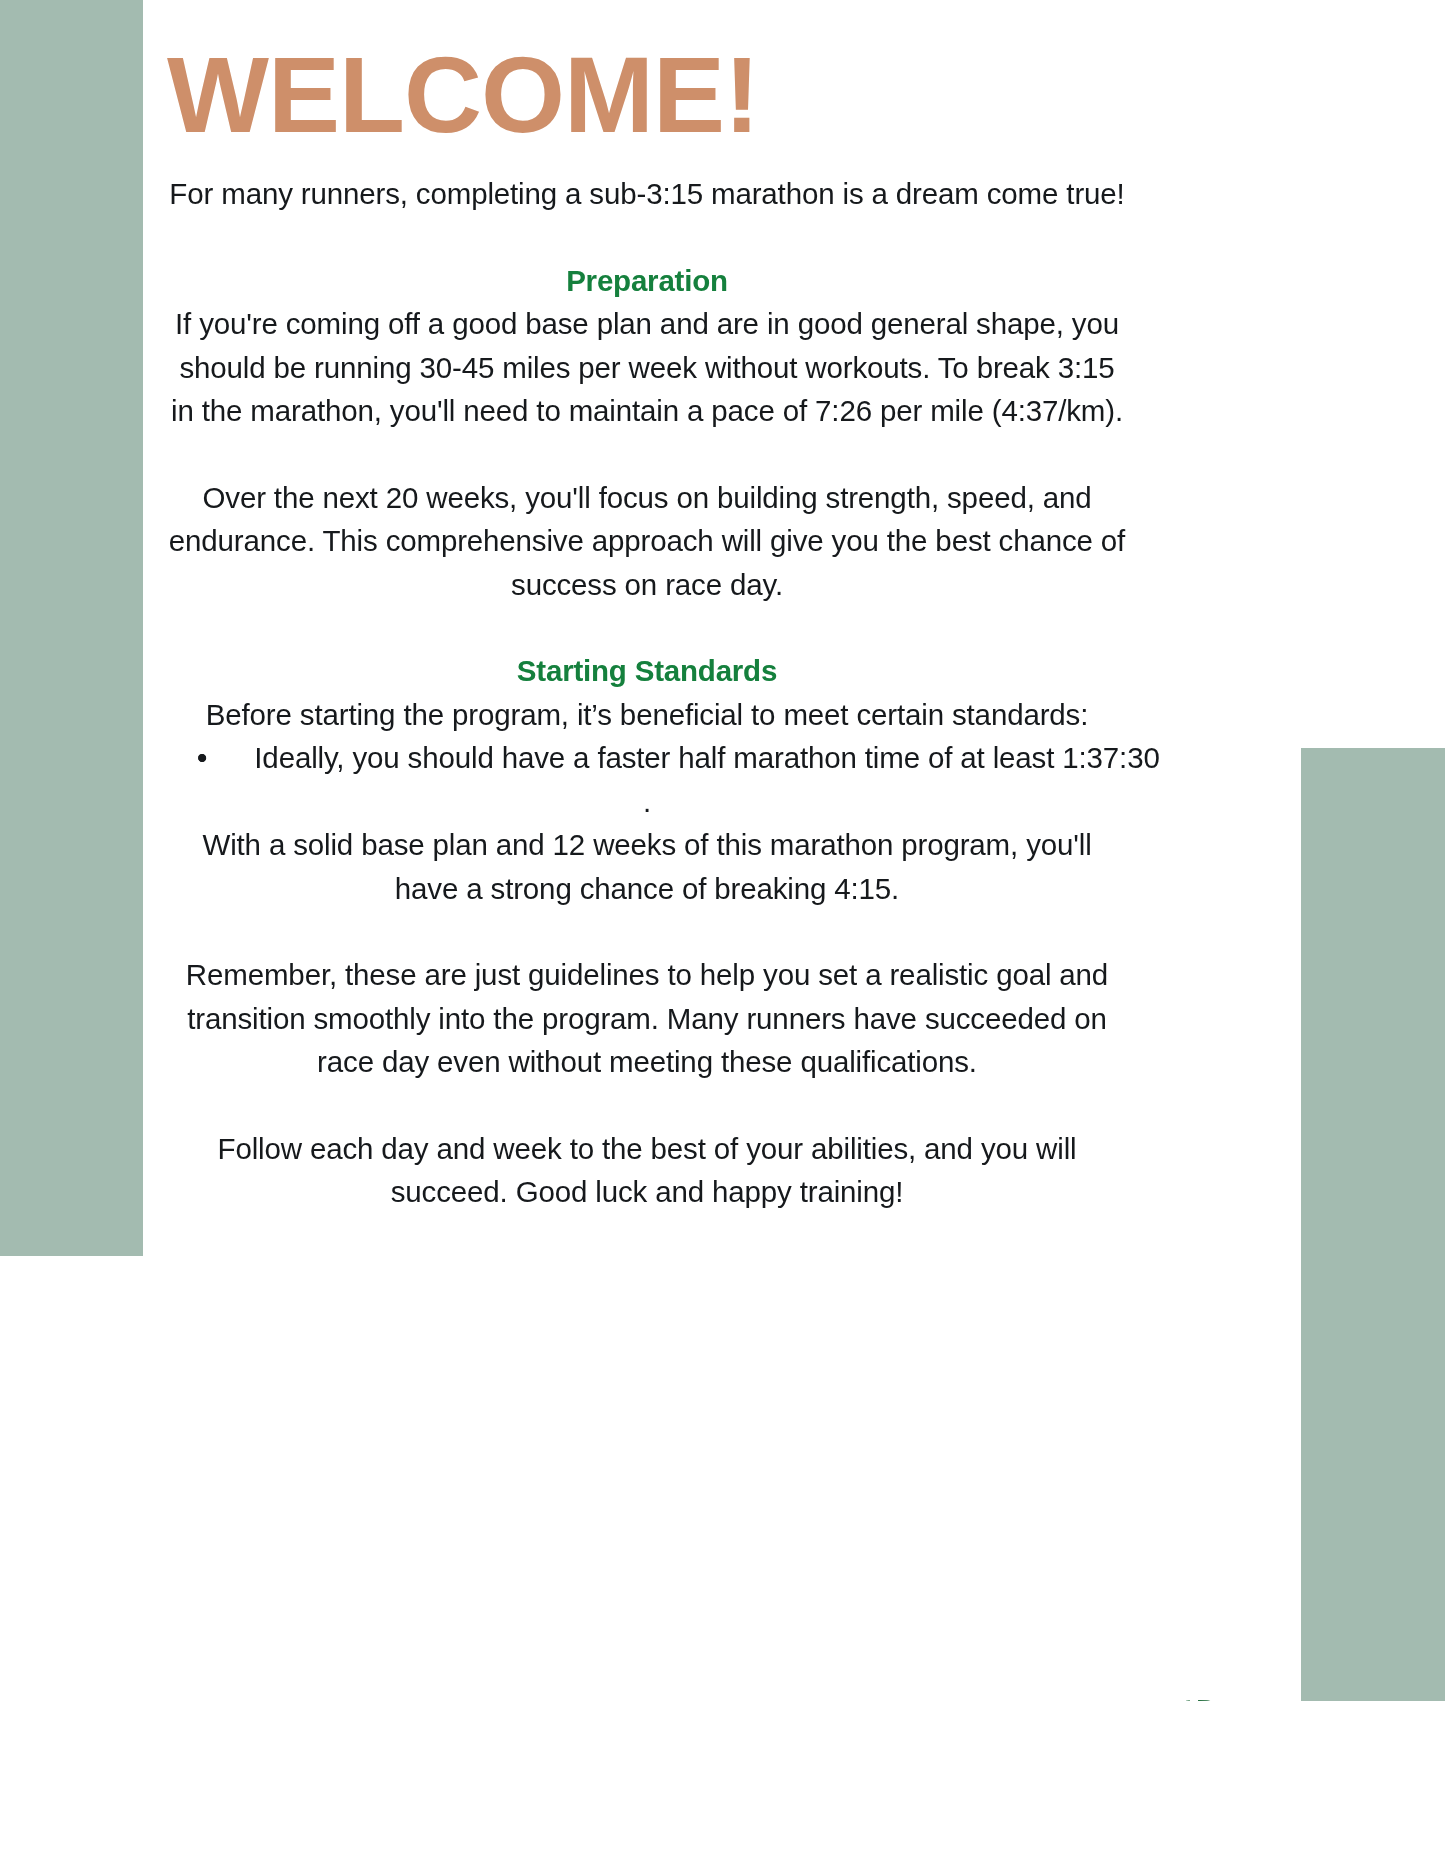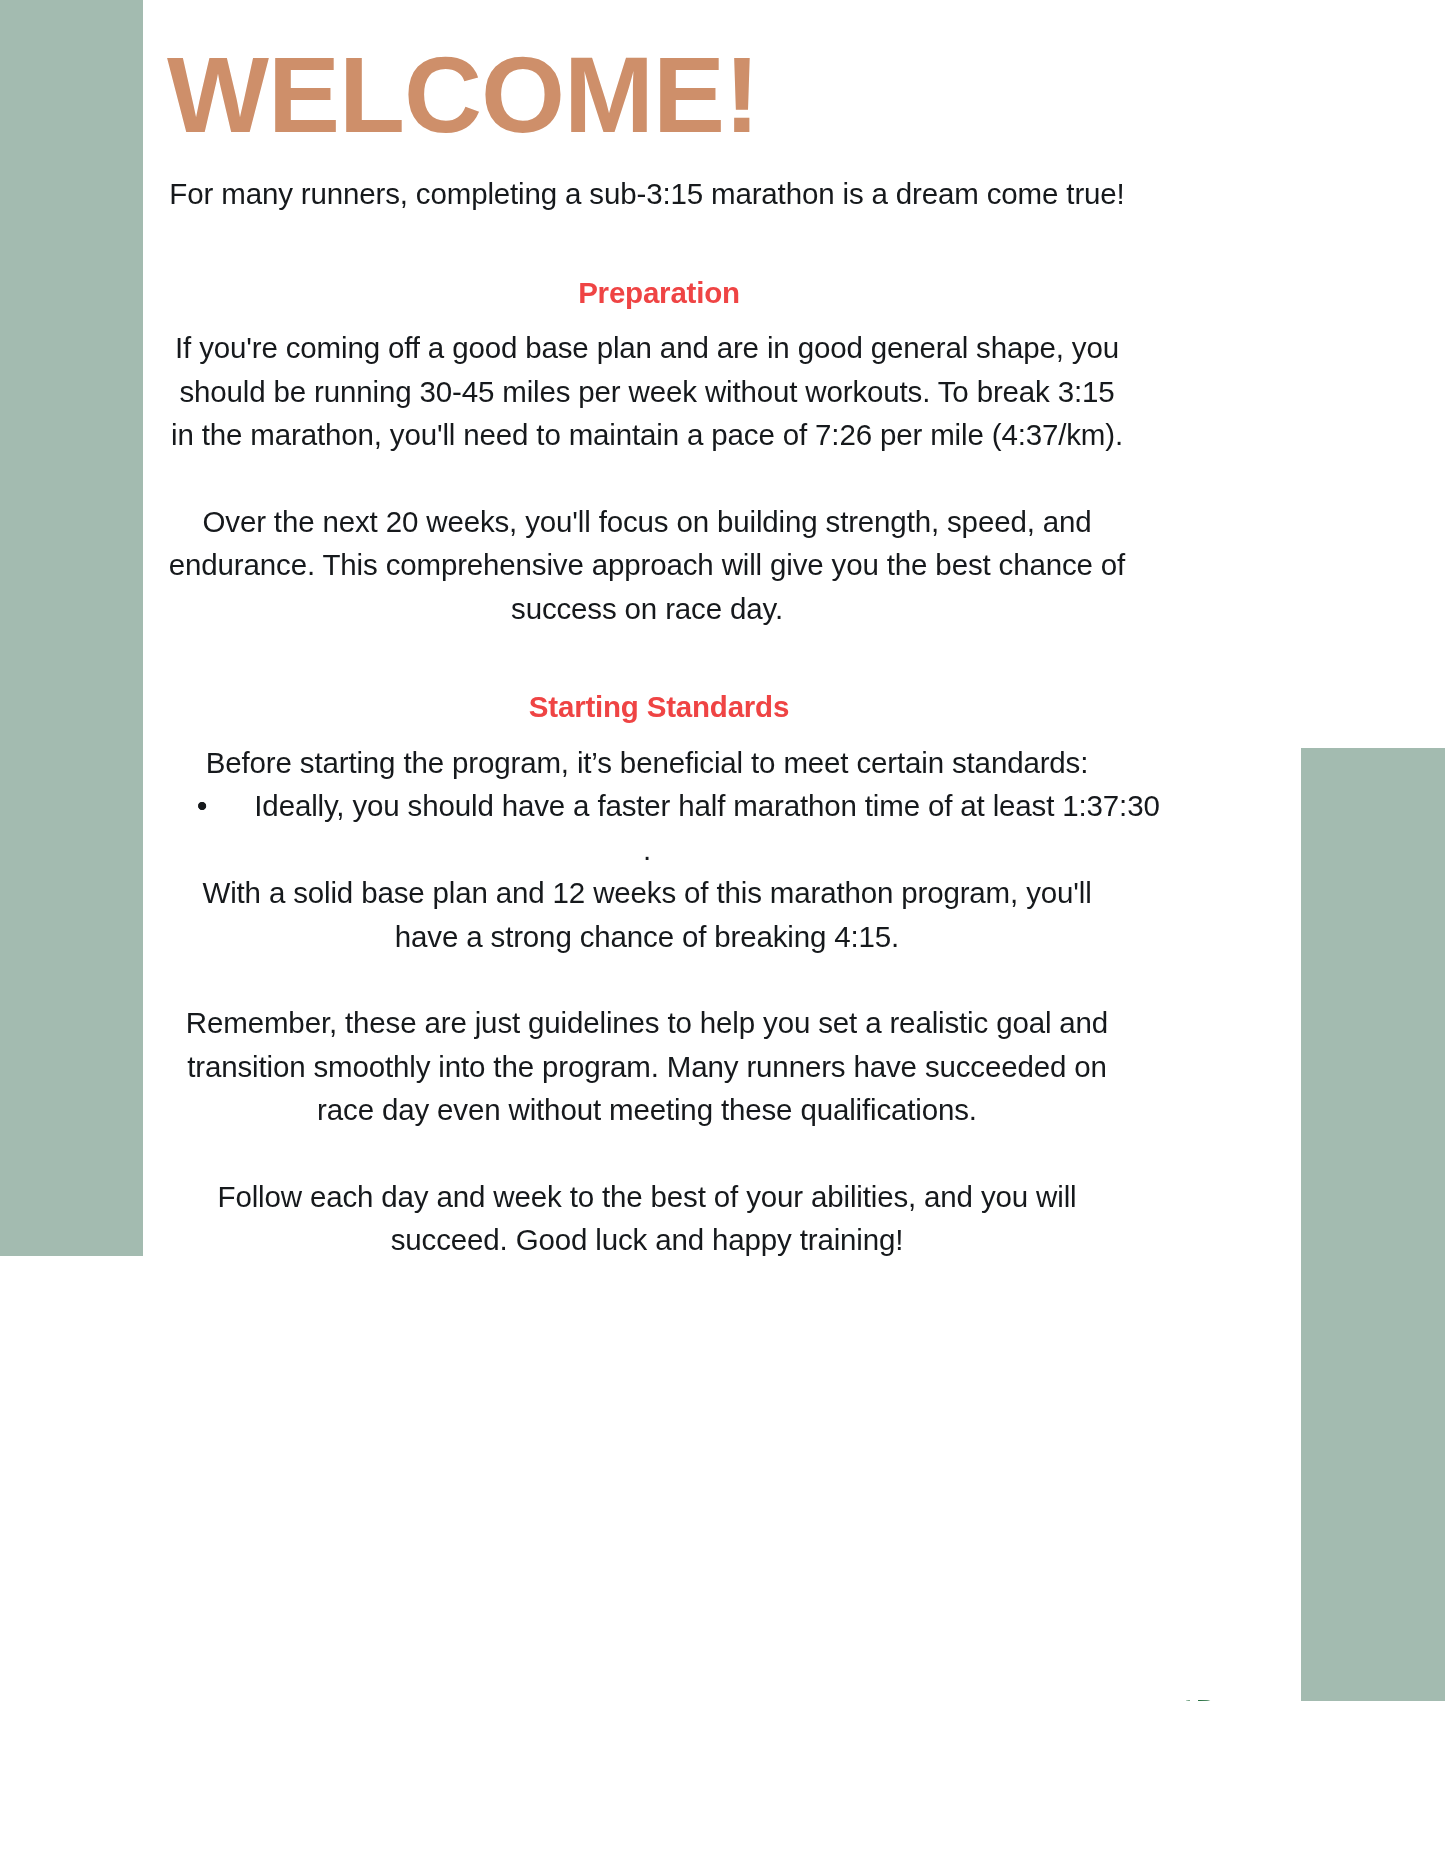--- a/index.html
+++ b/index.html
@@ -67,22 +67,22 @@
   .para {
     margin: 0;
     max-width: 960px;
   }
   .spacer {
     height: 43px;
   }
 
   .heading {
     font-weight: bold;
-    color: #ef4444;
-    margin: 12px;
+    color: #15803d;
+    margin: 0;
     letter-spacing: -0.2px;
   }
 
   ul.bullets {
     margin: 0;
     padding: 0 0 0 60px;
     list-style: none;
     max-width: 960px;
   }
   ul.bullets li {

